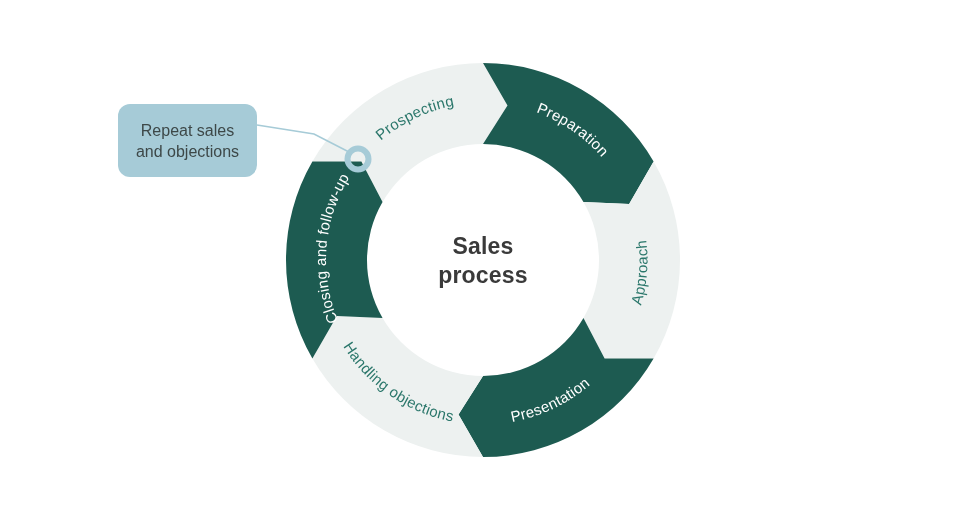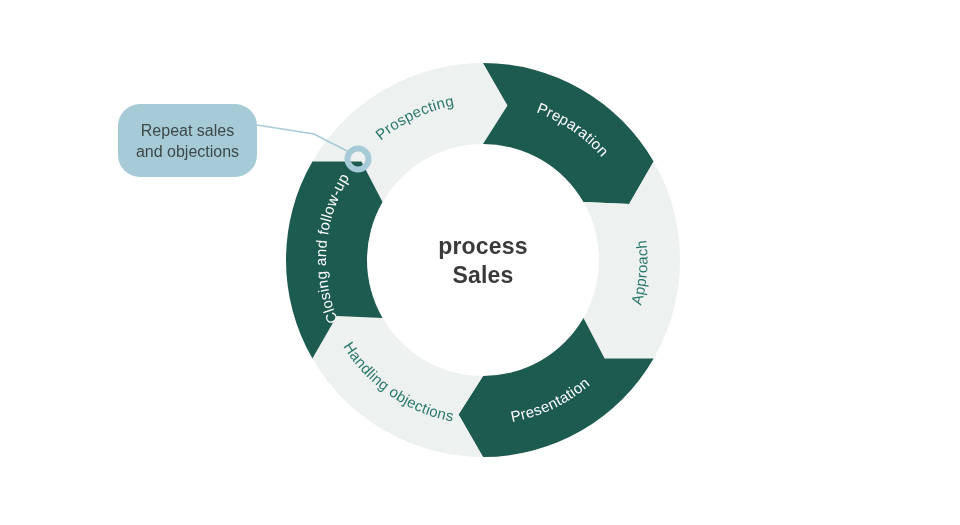--- a/index.html
+++ b/index.html
@@ -27,21 +27,21 @@
     font-size: 23px;
     font-weight: bold;
     line-height: 29px;
     letter-spacing: 0.2px;
     white-space: nowrap;
   }
   .callout {
     position: absolute;
     left: 118px; top: 104px;
     width: 139px; height: 73px;
-    border-radius: 22px;
+    border-radius: 12px;
     display: flex;
     flex-direction: column;
     align-items: center;
     justify-content: center;
     text-align: center;
     font-size: 16px;
     line-height: 21px;
   }
   .seg-label {
     font-size: 15px;
@@ -72,22 +72,22 @@
       <text class="seg-label" fill="#ffffff" text-anchor="middle"><textPath href="#label-arc-3" startOffset="50%">Presentation</textPath></text>
       <path d="M 483.00 457.00 A 197 197 0 0 1 312.39 358.50 L 336.89 316.08 L 382.54 318.00 A 116 116 0 0 0 483.00 376.00 L 458.52 414.57 Z" fill="#edf1f0"></path>
       <text class="seg-label" fill="#2b776b" text-anchor="middle"><textPath href="#label-arc-4" startOffset="50%">Handling objections</textPath></text>
       <path d="M 312.39 358.50 A 197 197 0 0 1 312.39 161.50 L 361.38 161.51 L 382.54 202.00 A 116 116 0 0 0 382.54 318.00 L 336.89 316.08 Z" fill="#1d5b51"></path>
       <text class="seg-label" fill="#ffffff" text-anchor="middle"><textPath href="#label-arc-5" startOffset="50%">Closing and follow-up</textPath></text>
       <polyline points="257,125 314,134 349,152" fill="none" stroke="#a6cbd7" stroke-width="1.6"></polyline>
       <circle cx="358" cy="159" r="10.5" fill="none" stroke="#a6cbd7" stroke-width="6"></circle>
     </svg>
 
   <div class="center-title" style="color: rgb(58, 58, 58);">
+    <div>Sales</div>
     <div>process</div>
-    <div>Sales</div>
   </div>
 
   <div class="callout" style="background: rgb(166, 203, 215); color: rgb(61, 72, 72);">
     <div>Repeat sales</div>
     <div>and objections</div>
   </div>
 
 </div>
 
 </body></html>

